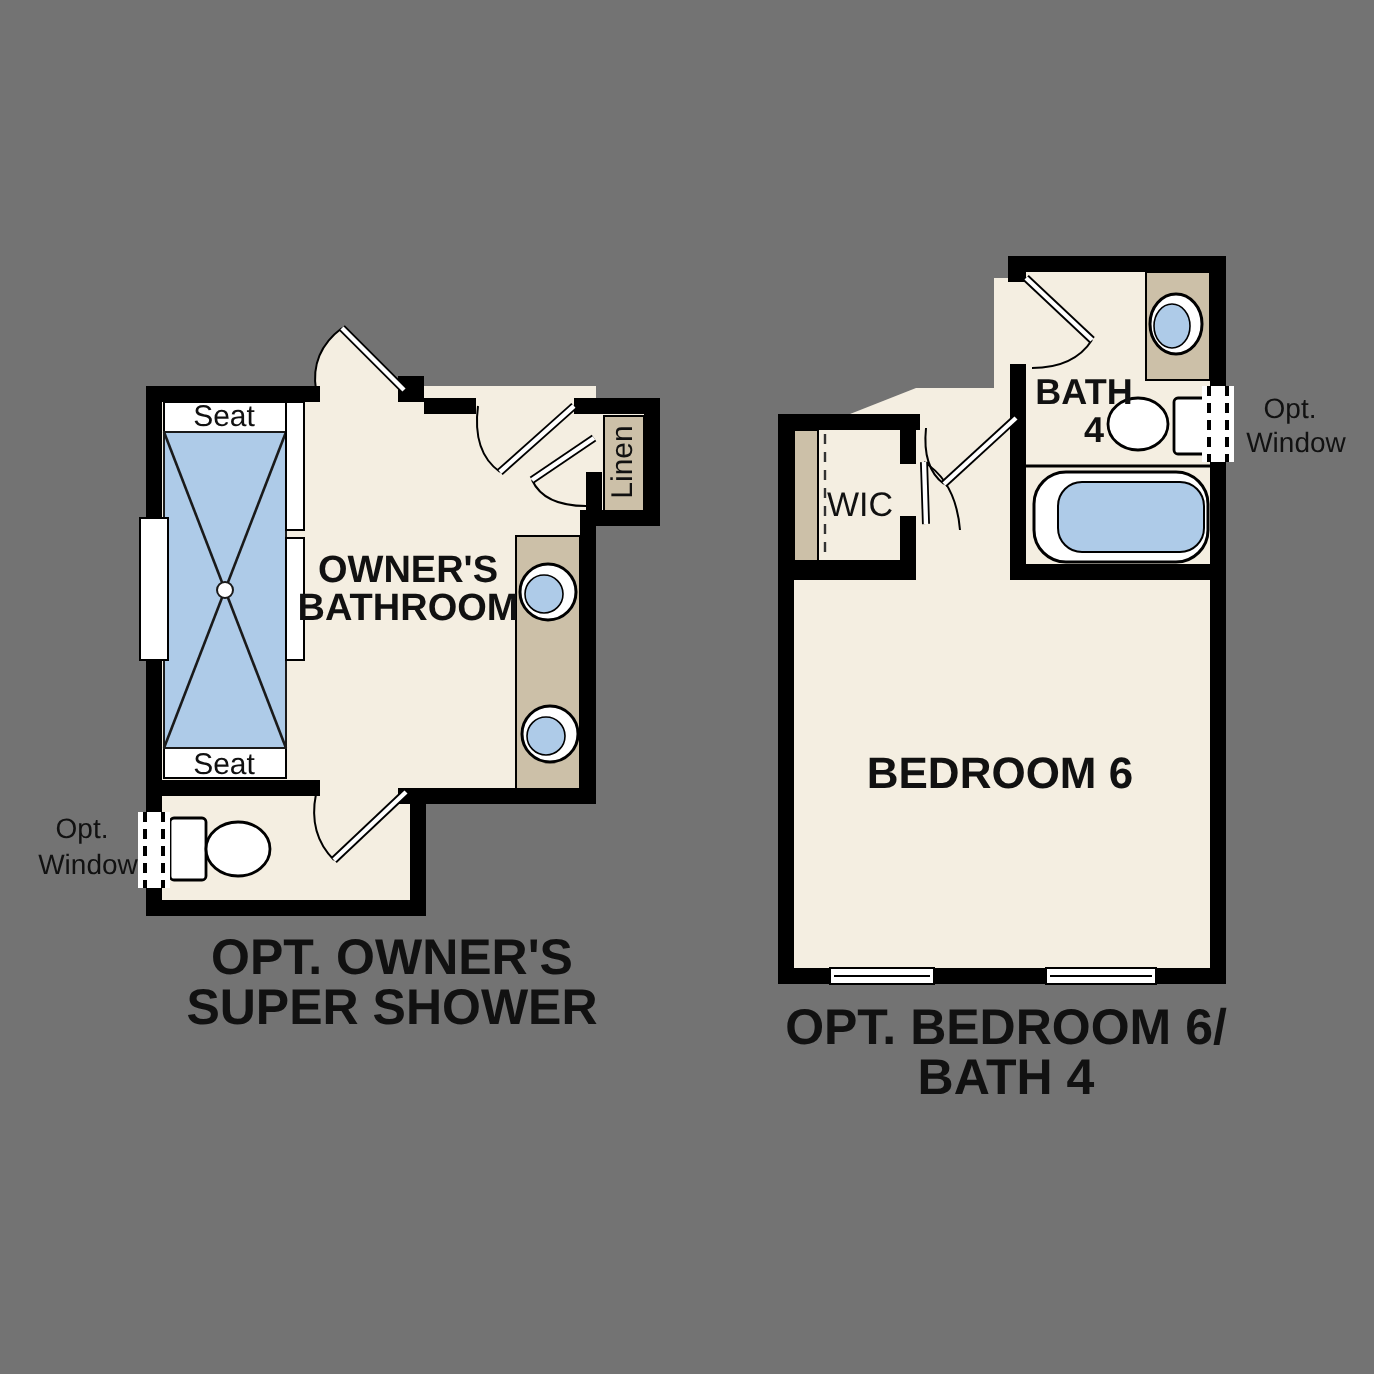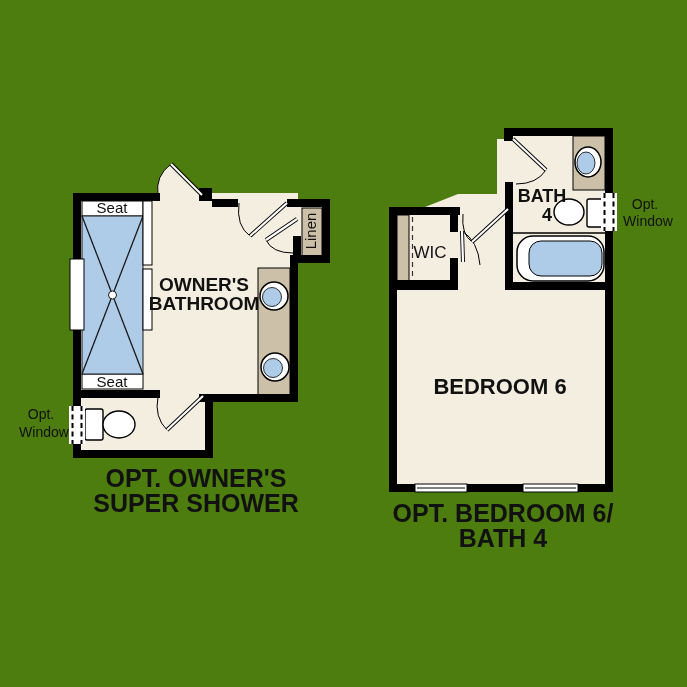--- a/index.html
+++ b/index.html
@@ -1,16 +1,16 @@
 <!DOCTYPE html>
 <html><head>
 <meta charset="utf-8">
 <style>
   html,body{margin:0;padding:0;background:#ffffff;}
-  #stage{position:relative;width:687px;height:687px;background:#4d7c0f;overflow:hidden;
+  #stage{position:relative;width:687px;height:687px;background:#737373;overflow:hidden;
          font-family:"Liberation Sans", sans-serif;}
   svg{position:absolute;left:0;top:0;}
   text{font-family:"Liberation Sans", sans-serif;}
   .b{font-weight:bold;}
 </style>
 </head>
 <body>
 
 <div id="stage">
 <svg width="687" height="687" viewBox="0 0 687 687">

